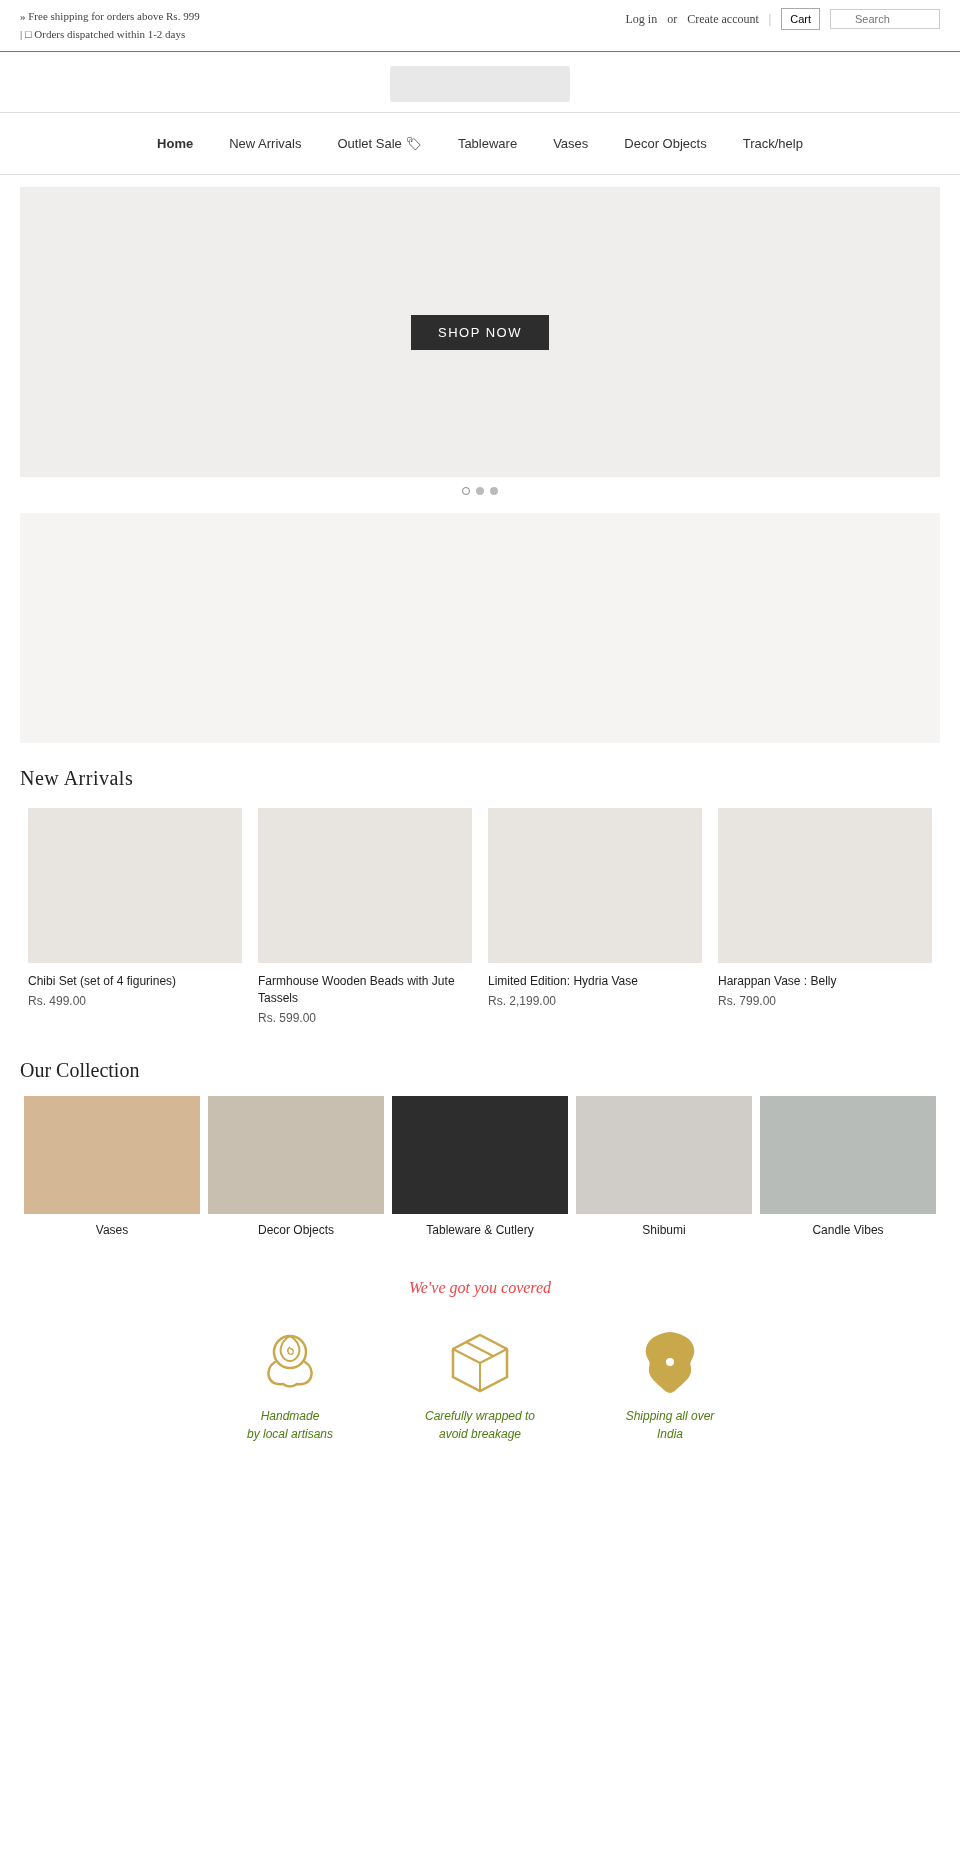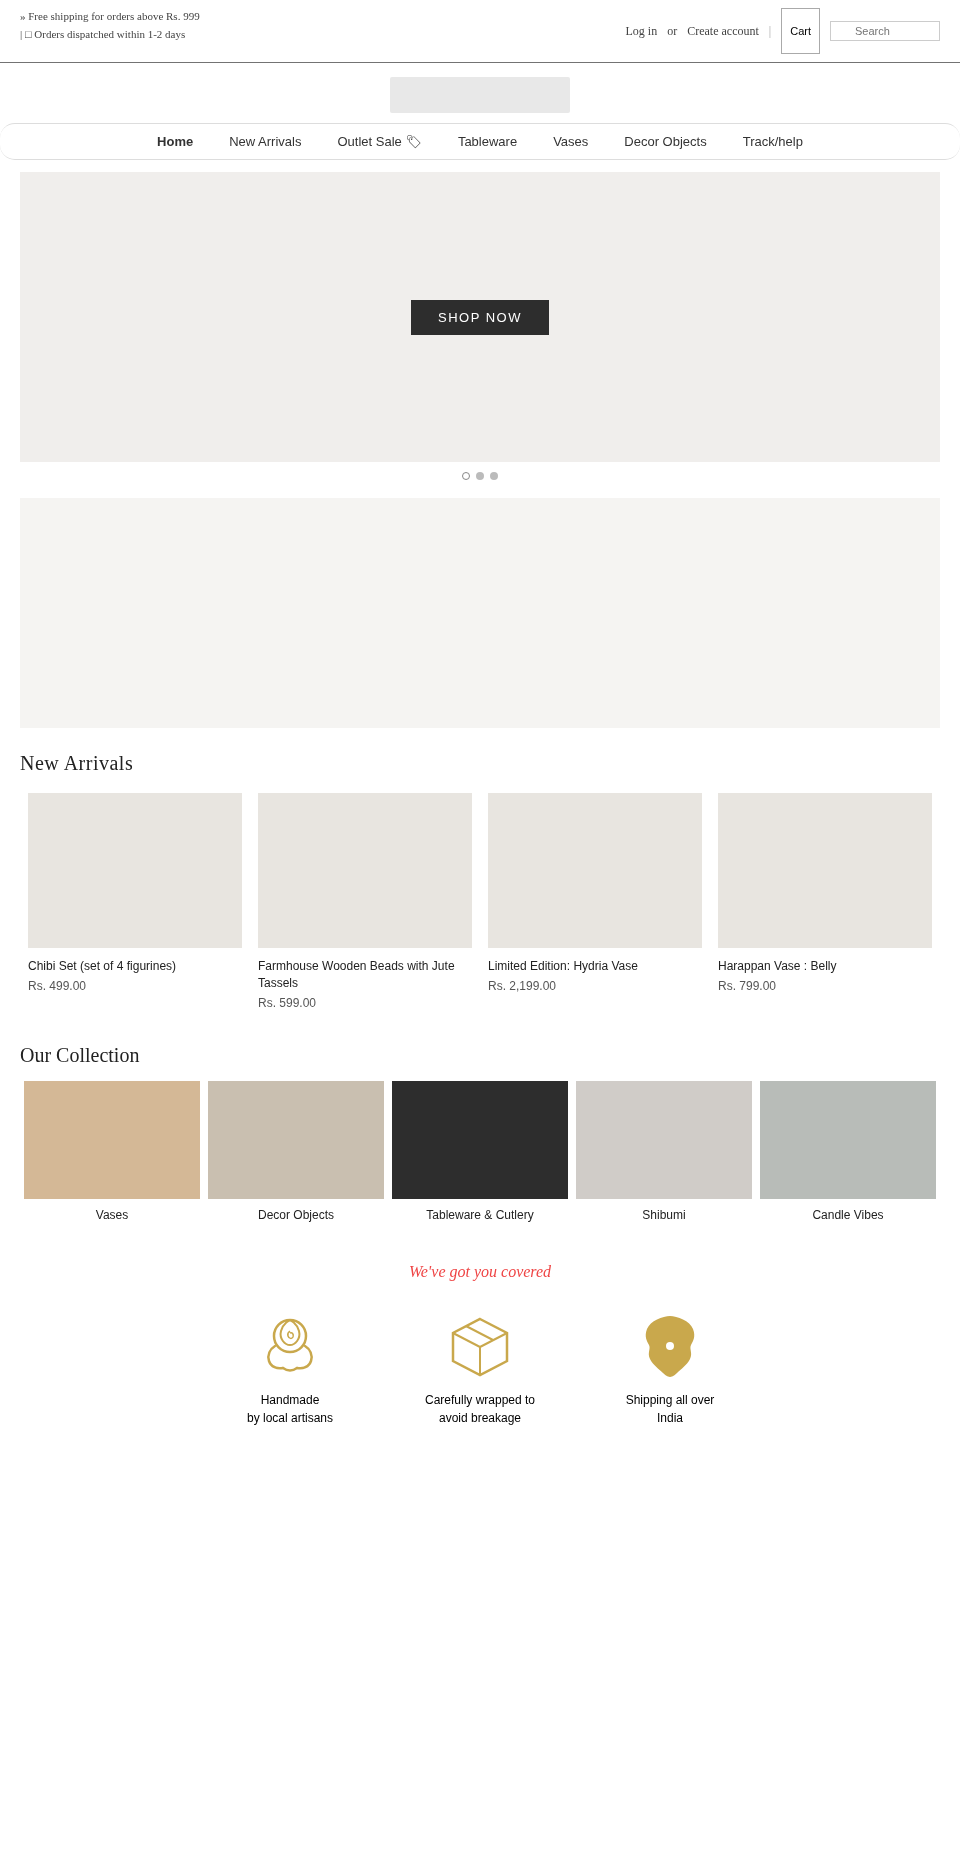--- a/index.html
+++ b/index.html
@@ -19,21 +19,21 @@
     .top-bar-right {
       display: flex;
       align-items: center;
       gap: 10px;
       font-size: 12px;
     }
     .top-bar-right a { text-decoration: none; color: #444; }
     .top-bar-right .divider { color: #aaa; }
     .cart-btn {
       border: 1px solid #aaa;
-      padding: 16px 8px;
+      padding: 4px 8px;
       font-size: 11px;
       cursor: pointer;
       background: #fff;
     }
     .search-box {
       border: 1px solid #ccc;
       padding: 3px 24px;
       font-size: 11px;
       width: 110px;
       color: #999;
@@ -53,22 +53,21 @@
     }
 
     
     nav {
       display: flex;
       justify-content: center;
       align-items: center;
       gap: 0;
       border-top: 1px solid #ddd;
       border-bottom: 1px solid #ddd;
-      padding: 10px 0;
-      border-radius: 15px;
+      padding: 23px 0;
     }
     nav a {
       text-decoration: none;
       color: #333;
       font-size: 13px;
       padding: 0 18px;
       font-family: Arial, sans-serif;
     }
     nav a.active { font-weight: bold; }
     nav a:not(:last-child) { border-right: none; }
@@ -213,23 +212,24 @@
       text-align: center;
       width: 130px;
     }
     .covered-icon {
       width: 70px;
       height: 70px;
       margin: 0 auto 10px;
     }
     .covered-label {
       font-size: 12px;
-      color: #000000;
+      color: #4d7c0f;
       font-family: Arial, sans-serif;
       line-height: 1.5;
+      font-style: italic;
     }
 
     
   </style>
 </head>
 <body>
 
 <div class="top-bar">
   <div class="top-bar-left">
     <div>» Free shipping for orders above Rs. 999</div>

